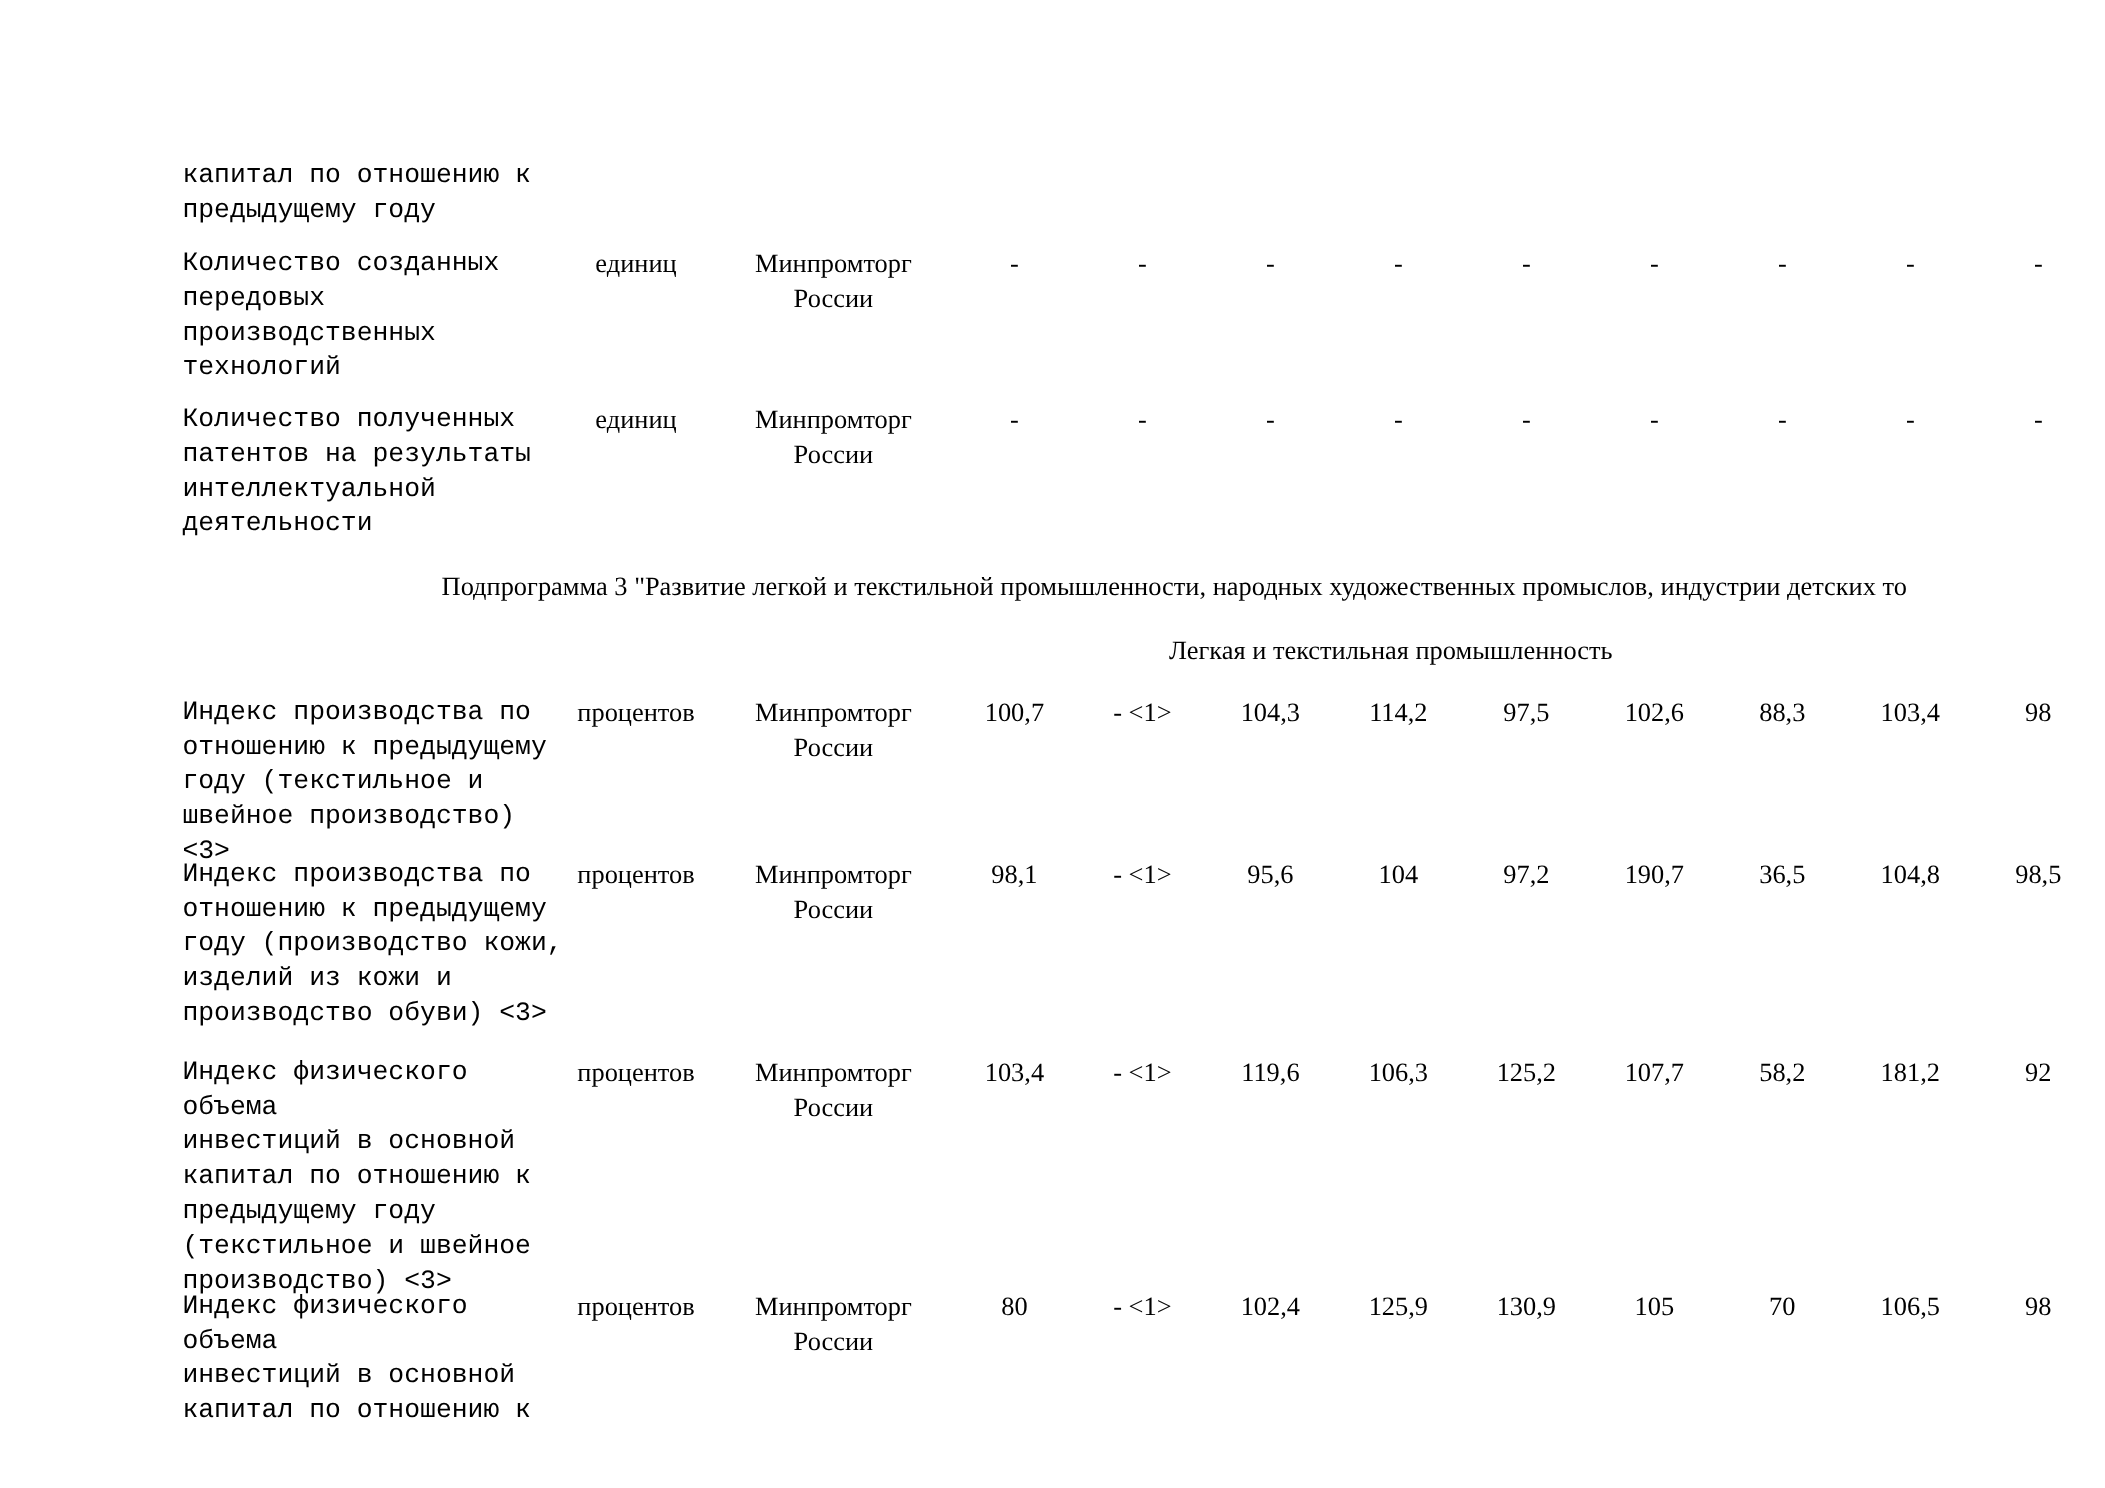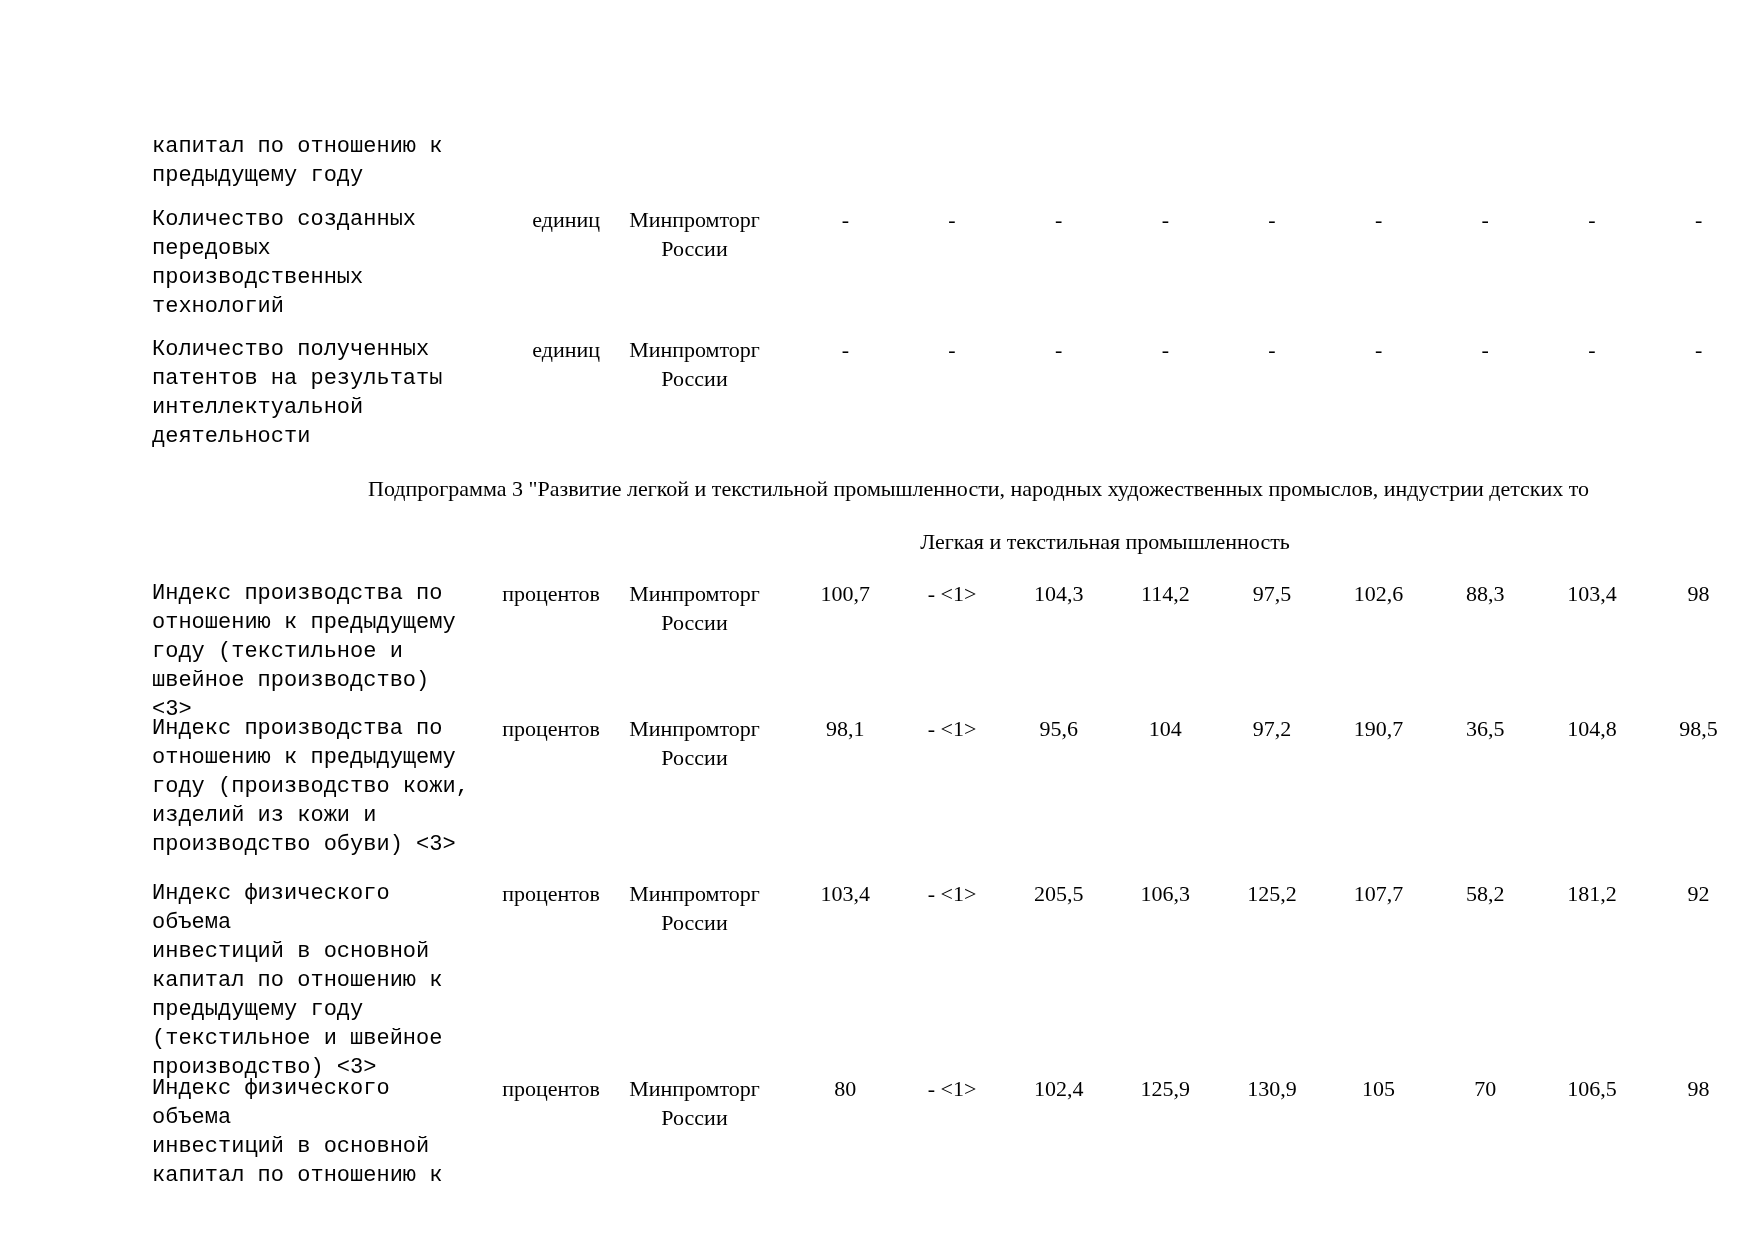--- a/index.html
+++ b/index.html
@@ -21,21 +21,21 @@
     position: absolute;
     left: 0;
     width: 1754px;
   }
   .cell {
     position: absolute;
     top: 0;
     white-space: pre-line;
   }
   .indicator { left: 152px; width: 318px; font-family: Liberation Mono, monospace; }
-  .unit      { left: 460px; width: 140px; text-align: right; }
+  .unit      { left: 460px; width: 140px; text-align: center; }
   .resp      { left: 602px; width: 185px; text-align: center; }
   .values {
     position: absolute;
     left: 792px;
     top: 0;
     width: 960px;
     display: flex;
   }
   .val {
     flex: 0 0 106.66px;
@@ -43,21 +43,21 @@
     white-space: nowrap;
   }
   .subprogram-heading {
     position: absolute;
     left: 368px;
     top: 474px;
     white-space: nowrap;
   }
   .section-heading {
     position: absolute;
-    left: 1105px;
+    left: 1159px;
     top: 527px;
     transform: translateX(-50%);
     white-space: nowrap;
   }
 </style>
 </head>
 <body>
 
 <div class="row" style="top:132px">
   <div class="cell indicator">капитал по отношению к
@@ -159,21 +159,21 @@
 капитал по отношению к
 предыдущему году
 (текстильное и швейное
 производство) &lt;3&gt;</div>
   <div class="cell unit">процентов</div>
   <div class="cell resp">Минпромторг
 России</div>
   <div class="values">
     <span class="val">103,4</span>
     <span class="val">- &lt;1&gt;</span>
-    <span class="val">205,5</span>
+    <span class="val">119,6</span>
     <span class="val">106,3</span>
     <span class="val">125,2</span>
     <span class="val">107,7</span>
     <span class="val">58,2</span>
     <span class="val">181,2</span>
     <span class="val">92</span>
   </div>
 </div>
 
 <div class="row" style="top:1074px">

